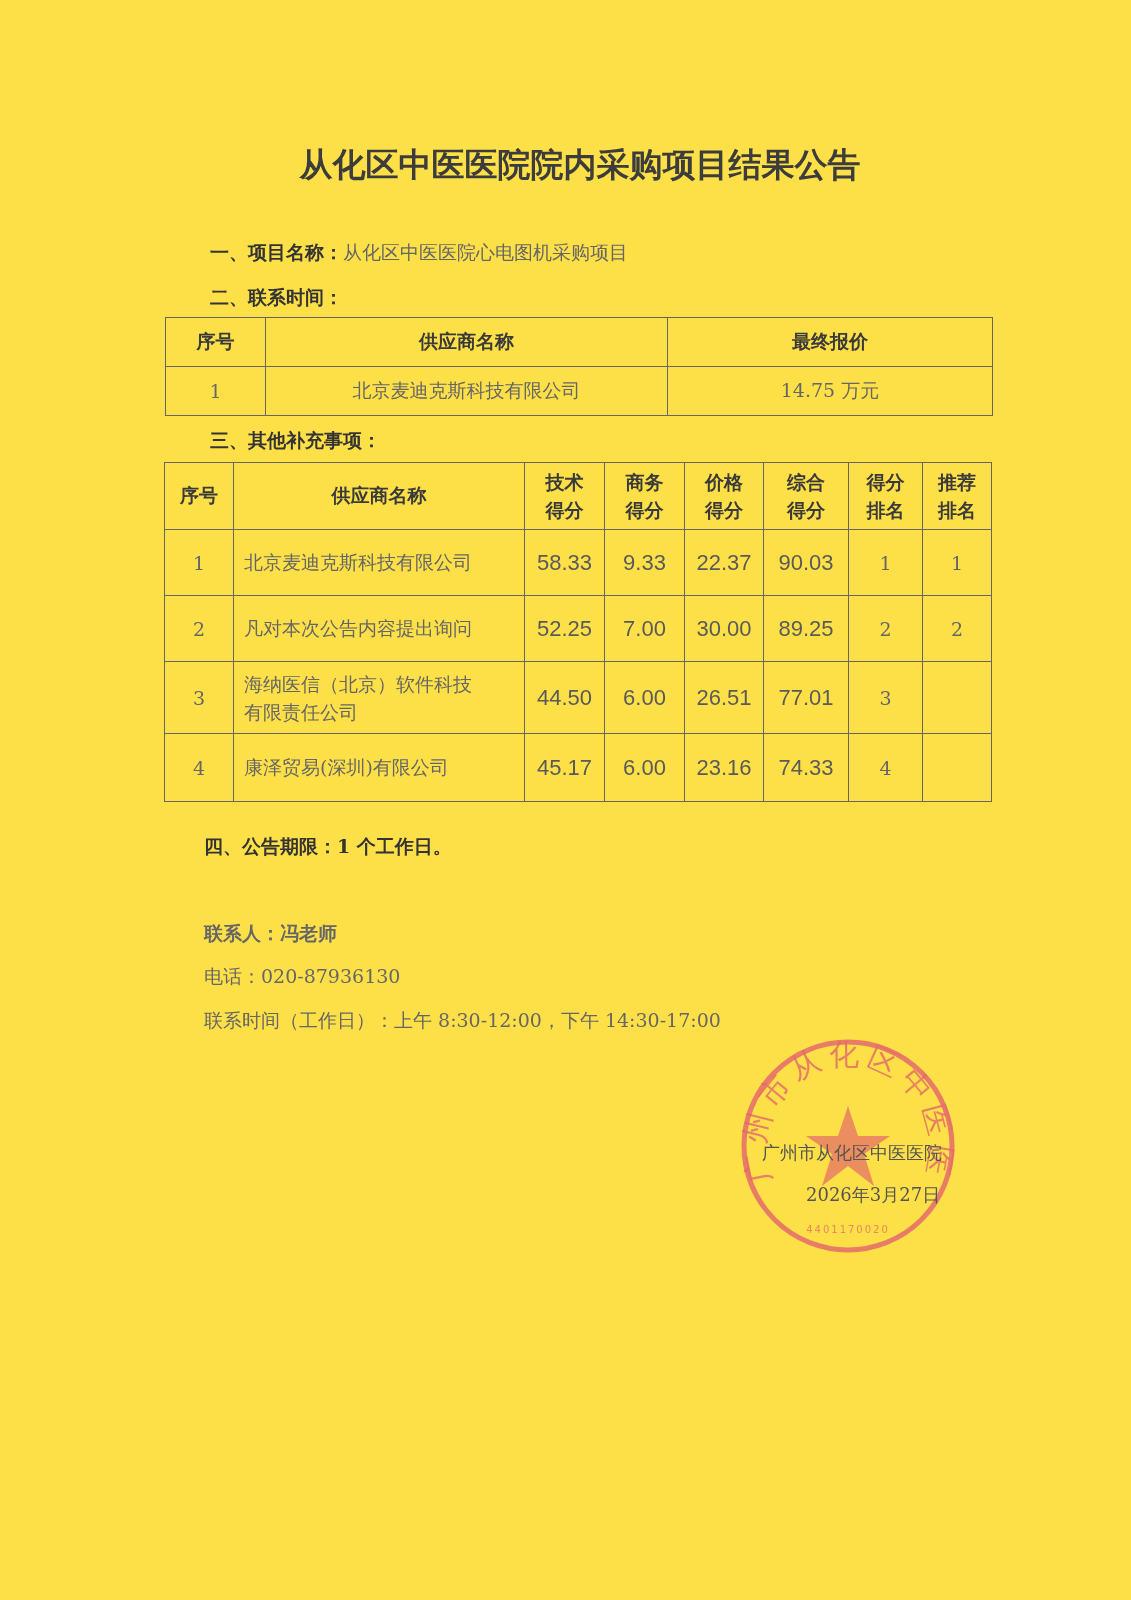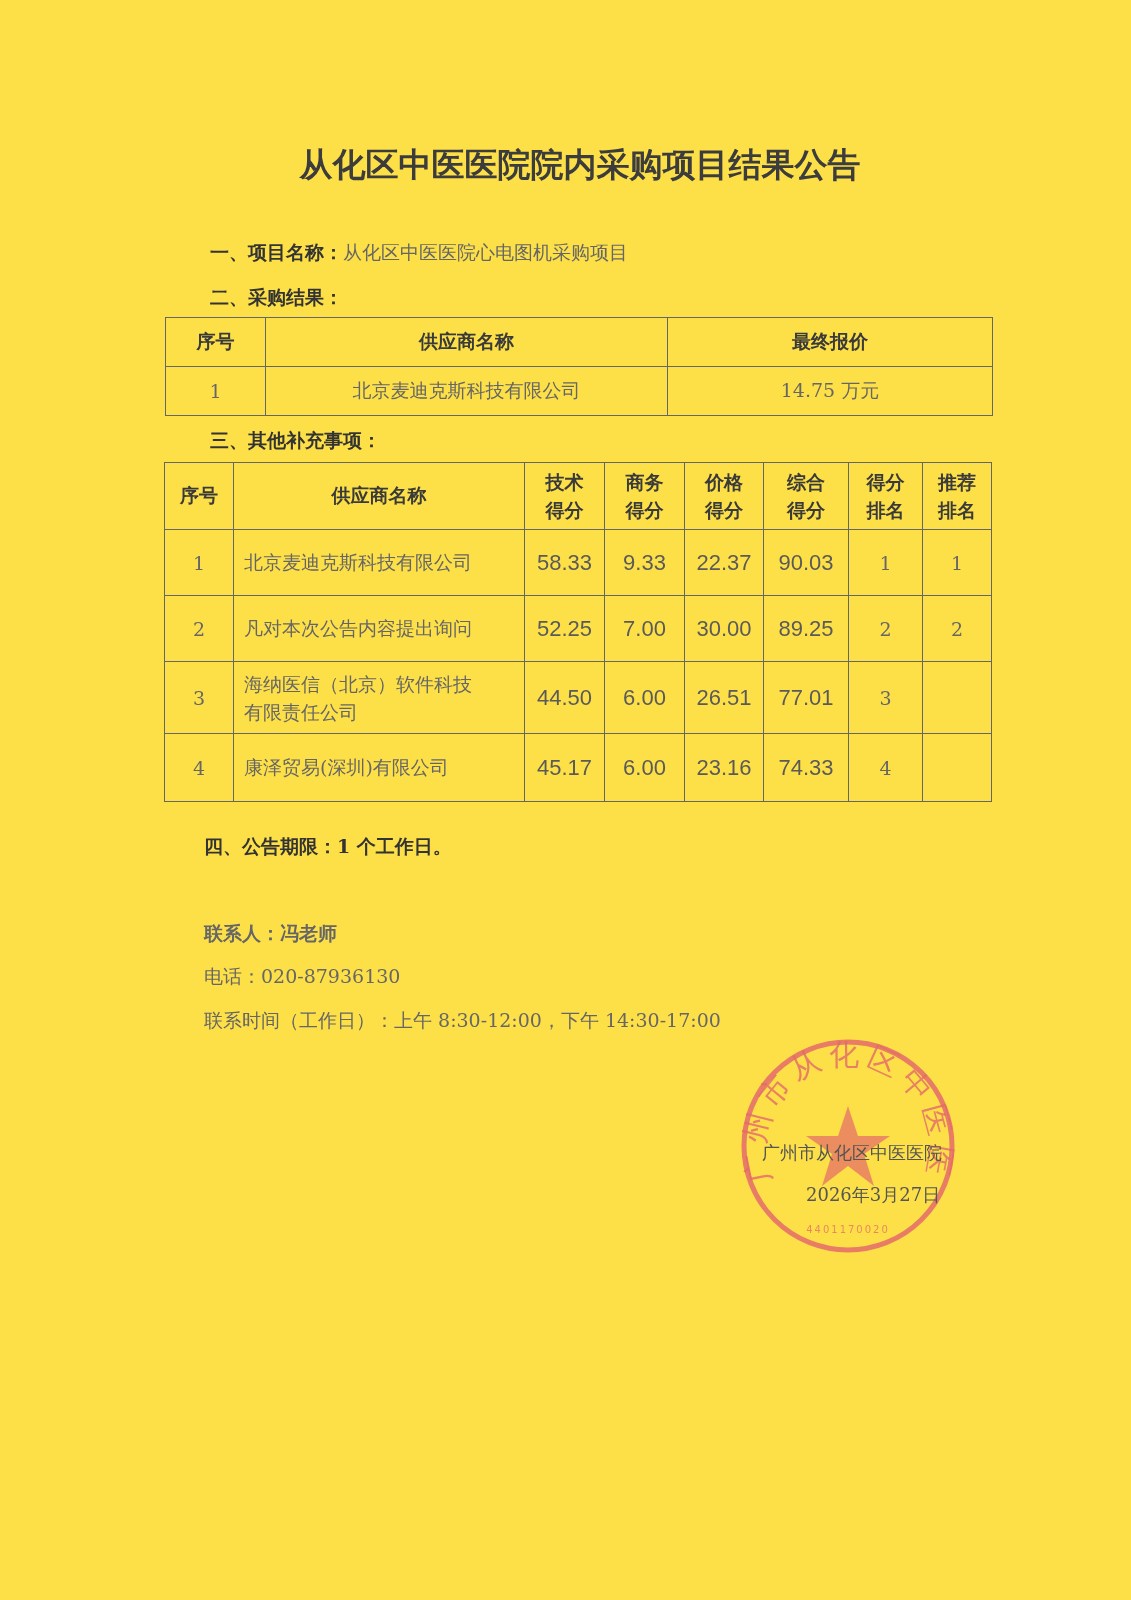--- a/index.html
+++ b/index.html
@@ -86,21 +86,21 @@
 <body>
 
 <div class="page">
 
   <div class="title">从化区中医医院院内采购项目结果公告</div>
 
   <div class="line" style="left:210px; top:240px;">
     <span class="bold">一、项目名称：</span><span class="light">从化区中医医院心电图机采购项目</span>
   </div>
 
-  <div class="line bold" style="left:210px; top:285px;">二、采购结果：</div>
+  <div class="line bold" style="left:210px; top:285px;">二、联系时间：</div>
 
   <table class="grid" style="left:165px; top:317px; width:828px;">
     <tbody>
         <tr style="height:49px;">
       <th style="width:99px;">序号</th>
       <th style="width:401px;">供应商名称</th>
       <th>最终报价</th>
     </tr>
     <tr style="height:49px;">
       <td class="light">1</td>

